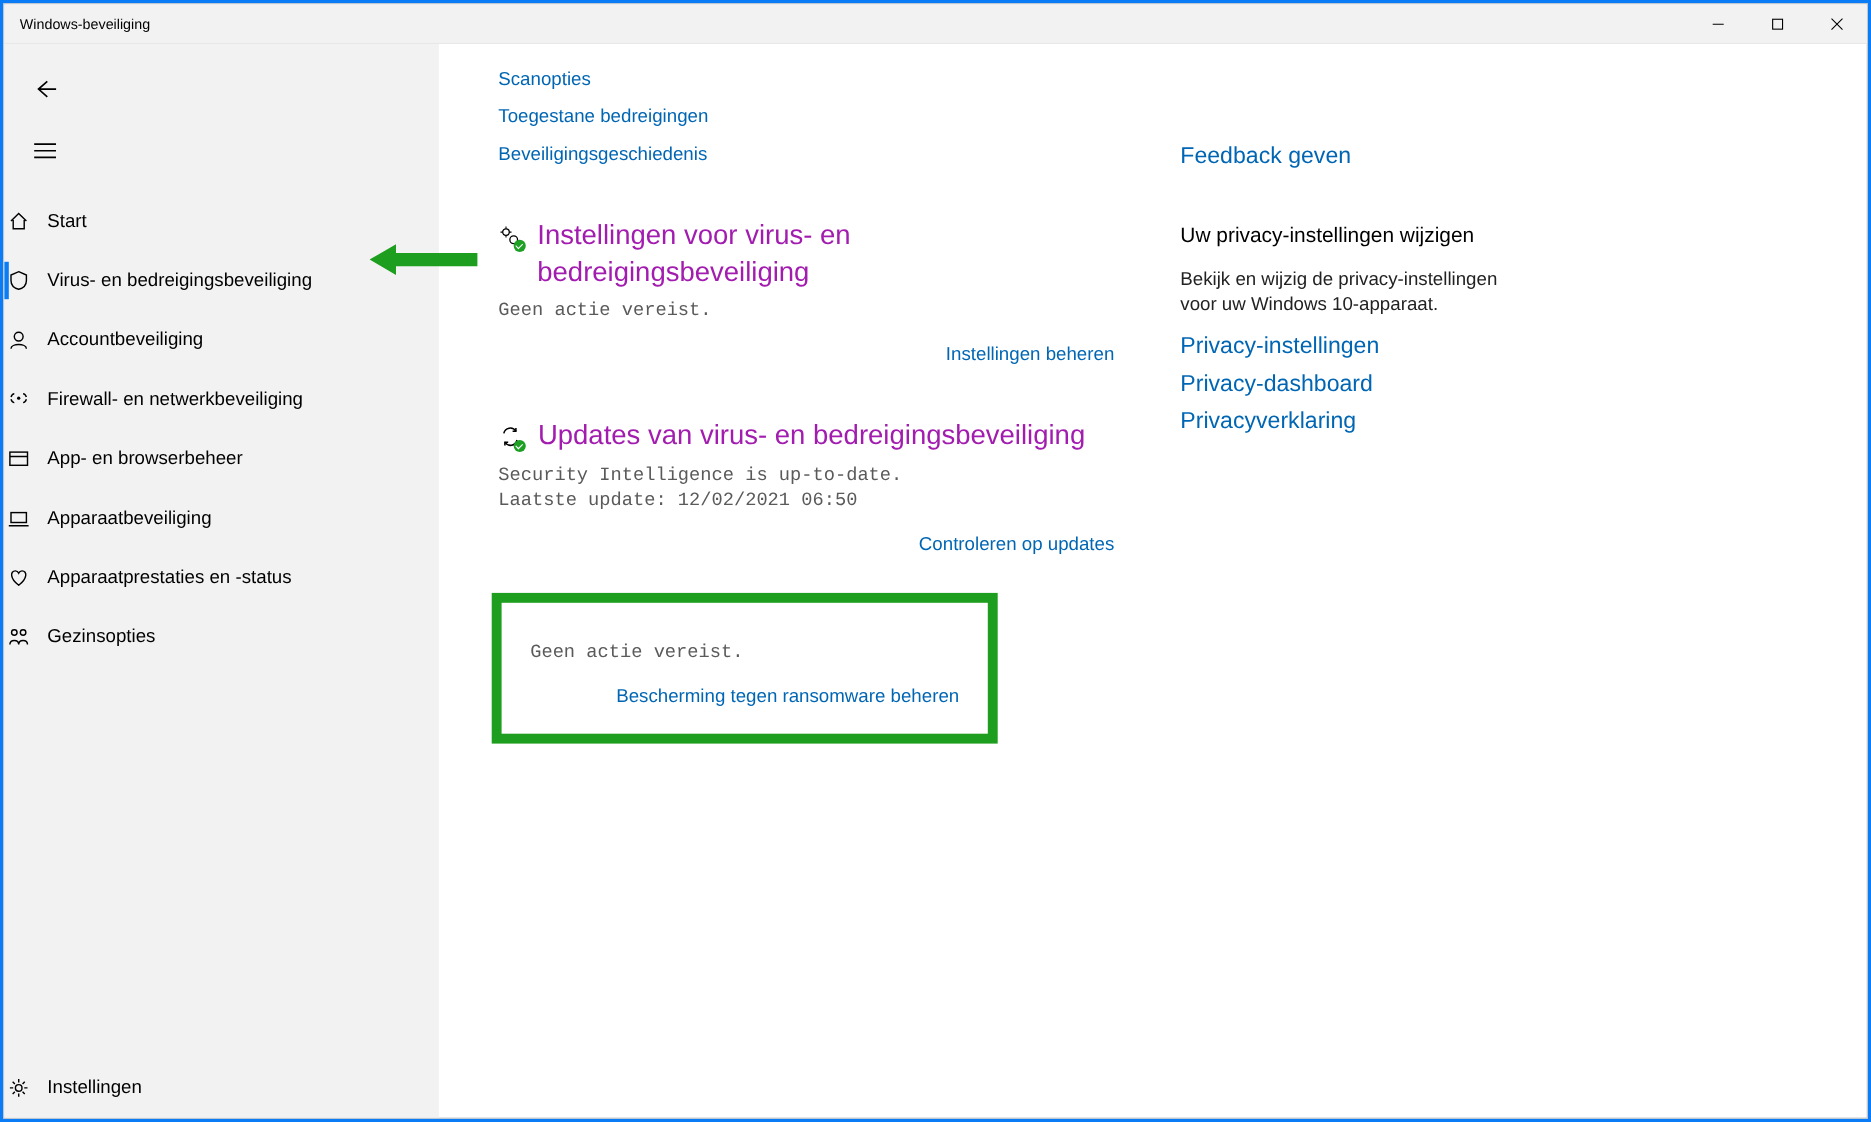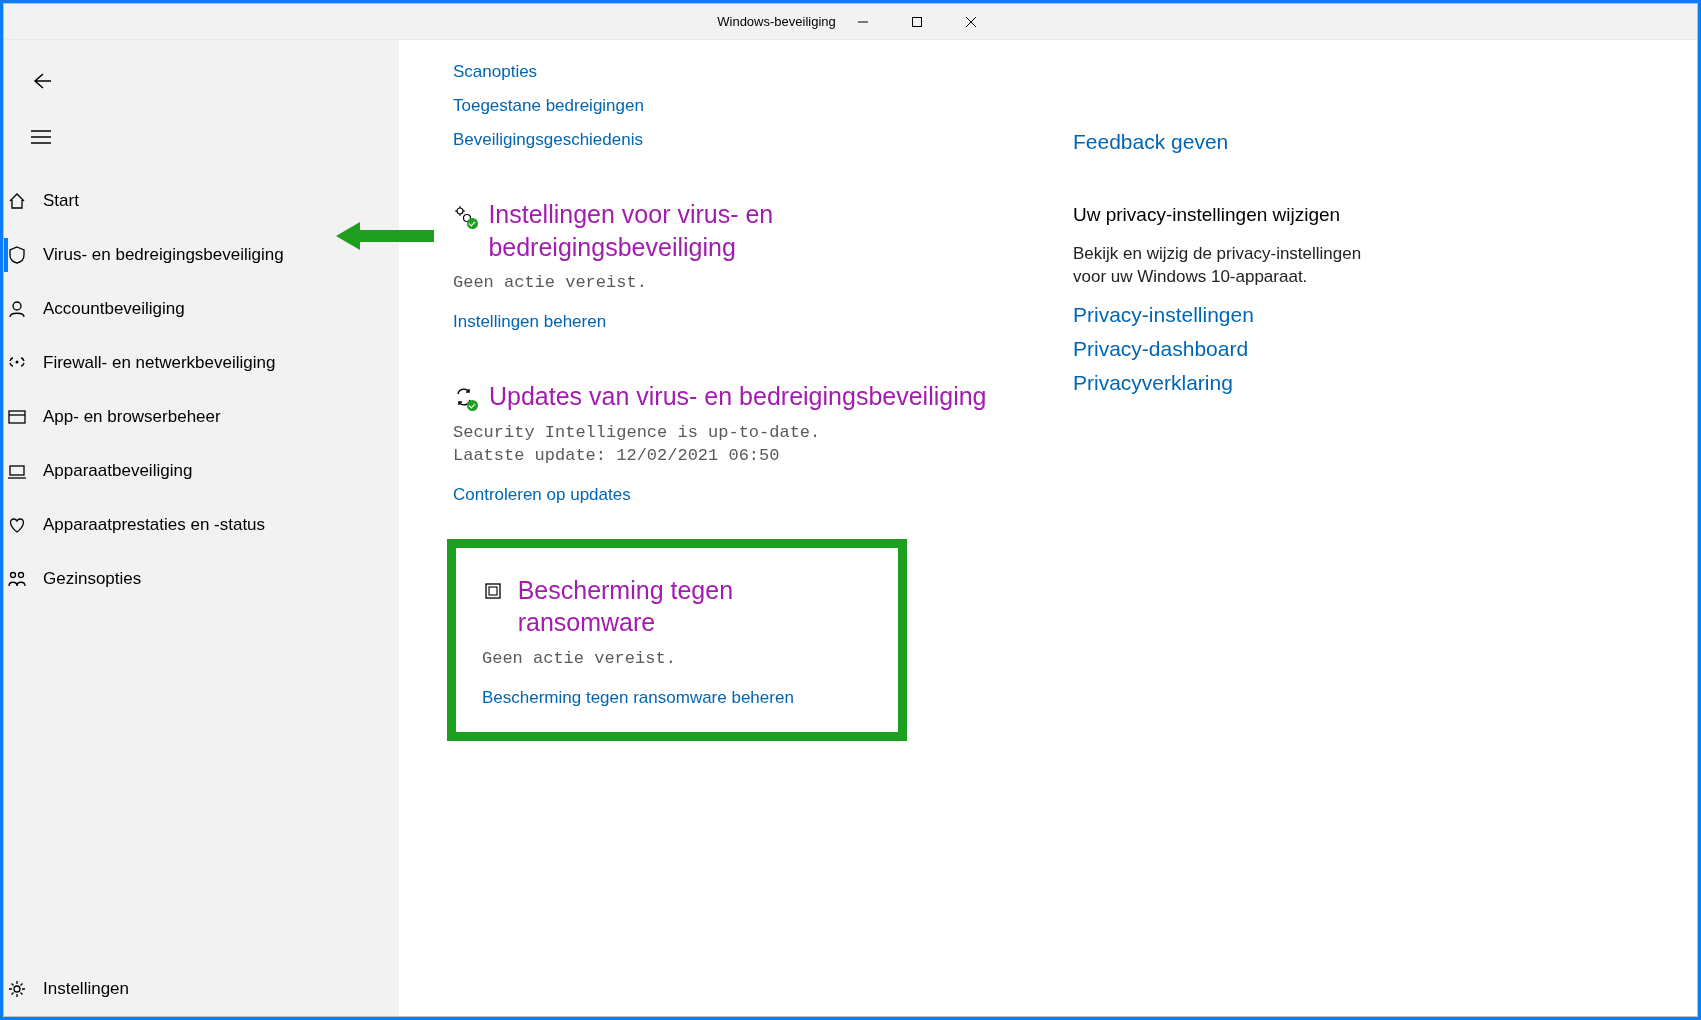--- a/index.html
+++ b/index.html
@@ -2,21 +2,21 @@
 <html><head>
 <meta charset="utf-8">
 <style>
   * { box-sizing: border-box; margin: 0; padding: 0; font-family: "Segoe UI", Arial, sans-serif; }
   body { background: #0a7cf5; padding: 3px; }
   .window {
     background: #fff; width: 100%; height: 1014px; position: relative;
     border: 1px solid #c0c0c0;
   }
   .titlebar {
-    height: 36px; display: flex; align-items: center; justify-content: center;
+    height: 36px; display: flex; align-items: center; justify-content: space-between;
     background: #f2f2f2; border-bottom: 1px solid #e8e8e8;
   }
   .titlebar .title { font-size: 13px; padding-left: 14px; color: #000; }
   .win-controls { display: flex; height: 100%; }
   .win-controls div {
     width: 54px; display: flex; align-items: center; justify-content: center;
     font-size: 14px; color: #000; cursor: default;
   }
   .content { display: flex; height: calc(100% - 36px); }
   .sidebar {
@@ -51,21 +51,21 @@
     color: #0066b4; font-size: 17px; margin-bottom: 14px; display: block;
   }
   .section { margin-top: 48px; position: relative; }
   .section-head { display: flex; align-items: flex-start; gap: 14px; }
   .section-icon {
     width: 22px; height: 22px; margin-top: 6px; display: flex; align-items: center;
     justify-content: center; position: relative;
   }
   .section-title { font-size: 25px; font-weight: 500; color: #a21caf; line-height: 1.3; }
   .section-desc { font-size: 17px; color: #5a5a5a; margin-top: 10px; font-family: Liberation Mono, monospace; }
-  .section-link { margin-top: 20px; }
+  .section-link { margin-top: 20px; text-align: right; }
   .right-col .r-section { margin-bottom: 48px; }
   .right-title { font-size: 19px; font-weight: 400; margin-bottom: 14px; line-height: 1.35; }
   .right-text { font-size: 17px; color: #222; margin-bottom: 14px; line-height: 1.4; }
   .right-link { color: #0066b4; font-size: 21px; display: block; margin-bottom: 10px; }
   .highlight-box {
     border: 9px solid #1e9e1e; padding: 26px 26px 24px 26px; margin-top: 34px;
     width: 460px; margin-left: -6px;
   }
   .highlight-box .section-head { gap: 14px; }
   .highlight-box .section-title { font-size: 25px; }
@@ -257,31 +257,20 @@
             </div>
           </div>
           <div class="section-desc">Security Intelligence is up-to-date.</div>
           <div class="section-desc" style="margin-top:4px">Laatste update: 12/02/2021 06:50</div>
           <div class="section-link">
             <span class="link">Controleren op updates</span>
           </div>
         </div>
 
         <div class="highlight-box">
-          <div class="section-head">
-            <div class="section-icon">
-              <svg width="20" height="20">
-                  <rect x="3" y="3" width="14" height="14" fill="none" stroke="#000" stroke-width="1.3"></rect>
-                  <rect x="6" y="6" width="8" height="8" fill="none" stroke="#000" stroke-width="1.1"></rect>
-                </svg>
-            </div>
-            <div>
-              <div class="section-title">Bescherming tegen ransomware</div>
-            </div>
-          </div>
           <div class="section-desc">Geen actie vereist.</div>
           <div class="section-link">
             <span class="link" style="margin-bottom:0">Bescherming tegen ransomware beheren</span>
           </div>
         </div>
       </div>
 
       <div class="right-col">
         <div class="r-section">
           <span class="right-link">Feedback geven</span>

